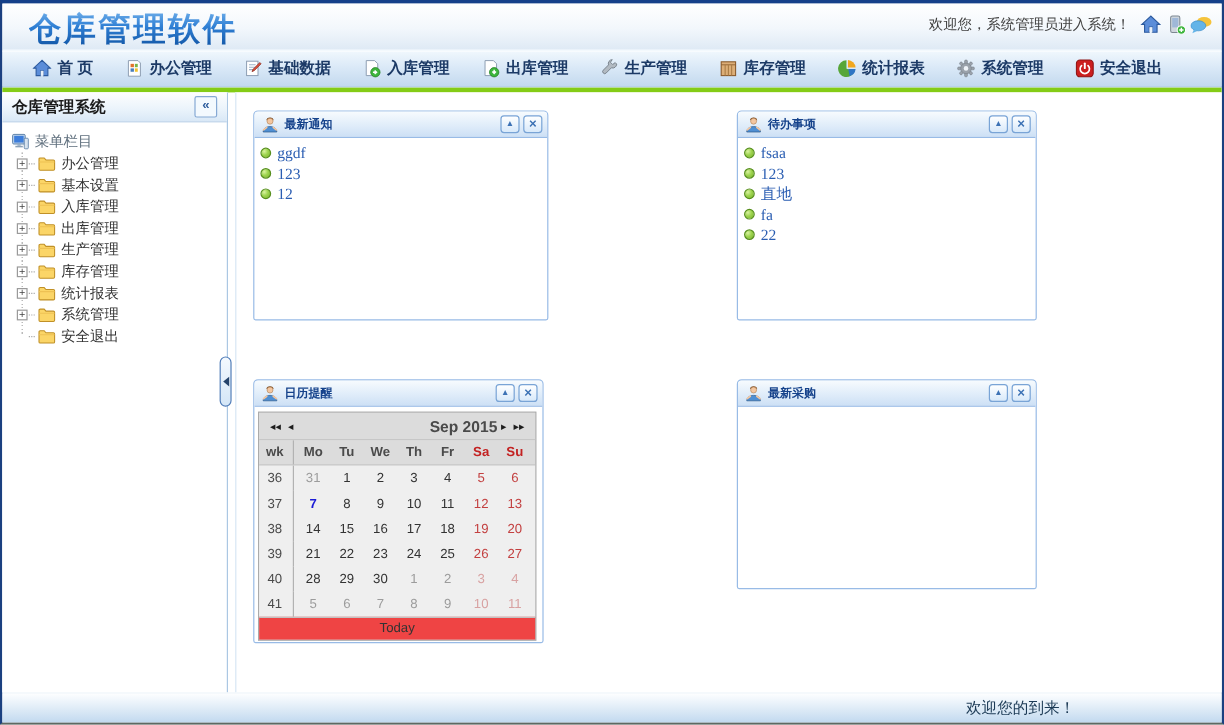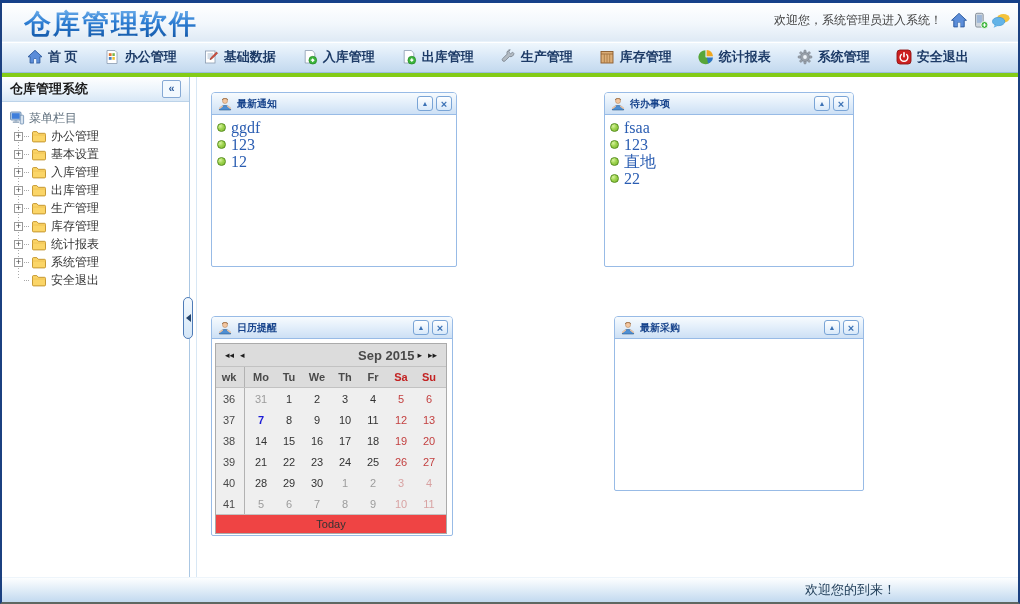--- a/index.html
+++ b/index.html
@@ -51,38 +51,38 @@
   .tconn{width:5px;border-top:1px dotted #a9a9a9;margin:0 2px 0 1px;flex:0 0 auto;}
   .split-handle{position:absolute;left:181px;top:220px;width:10px;height:42px;box-sizing:border-box;
                 border:1px solid #4f7cb8;border-radius:5px;background:linear-gradient(180deg,#f3f9fe,#d4e6f7);
                 display:flex;align-items:center;justify-content:center;cursor:pointer;z-index:5;}
   .tri{width:0;height:0;border-top:4px solid transparent;border-bottom:4px solid transparent;border-right:5px solid #24436b;}
   .main{flex:1 1 auto;position:relative;background:#fff;border-left:1px solid #d8e7f4;margin-left:6px;}
   
   .panel{position:absolute;box-sizing:border-box;border:1px solid #98bbe6;border-radius:4px 4px 2px 2px;
          background:#fff;overflow:hidden;}
   #panel-notices{left:14px;top:15px;width:246px;height:175px;}
-  #panel-todos{left:407px;top:15px;width:250px;height:175px;}
+  #panel-todos{left:417px;top:15px;width:250px;height:175px;}
   #panel-calendar{left:14px;top:239px;width:242px;height:220px;}
   #panel-purchases{left:417px;top:239px;width:250px;height:175px;}
   .p-head{height:21px;display:flex;align-items:center;padding:0 4px 0 5px;
           background:linear-gradient(180deg,#f7fbfe 0%,#e2eefa 50%,#cde0f5 100%);
           border-bottom:1px solid #98bbe6;}
   .p-title{flex:1;font-size:10px;font-weight:bold;color:#15428b;margin-left:4px;}
   .p-btn{width:16px;height:15px;box-sizing:border-box;border:1px solid #79a4d6;border-radius:3px;
          background:linear-gradient(180deg,#ffffff,#d8e9fa);color:#3c72b5;
          display:inline-flex;align-items:center;justify-content:center;cursor:pointer;margin-left:3px;}
   .p-btn.up{font-size:7px;}
   .p-btn.x{font-size:11px;font-weight:bold;}
   .p-list{list-style:none;margin:0;padding:4px 5px;}
   .p-list li{display:flex;align-items:center;line-height:17px;}
   .dot{width:9px;height:9px;border-radius:50%;flex:0 0 auto;margin-right:5px;
        background:radial-gradient(circle at 32% 30%,#d9f2a0 0%,#9ed44e 45%,#7ab32e 100%);
        border:1px solid #578f1e;box-sizing:border-box;}
-  .p-link{font-family:"Liberation Serif","DejaVu Serif",serif;font-size:16px;color:#2a5db2;
+  .p-link{font-family:"Liberation Serif","DejaVu Serif",serif;font-size:13px;color:#2a5db2;
           text-decoration:none;cursor:pointer;white-space:nowrap;}
   
   .cal{margin:4px 3px;width:232px;box-sizing:border-box;border:1px solid #ababab;background:#e9e9e9;
        font-family:"Liberation Sans","DejaVu Sans",sans-serif;}
   .cal-title{display:flex;align-items:center;height:22px;background:#dcdcdc;border-bottom:1px solid #c2c2c2;
              padding:0 6px;}
   .cal-month{flex:1;text-align:right;font-size:13px;font-weight:bold;color:#4a4a4a;}
   .cal-nav{font-size:9px;color:#1d1d1d;cursor:pointer;padding:0 3px;}
   .cal-row{display:flex;align-items:center;height:21px;}
   .cal-dhead{height:20px;border-bottom:1px solid #c2c2c2;background:#dcdcdc;}
@@ -427,20 +427,24 @@
               <span class="dot"></span>
               <a class="p-link">fsaa</a>
             </li>
             <li>
               <span class="dot"></span>
               <a class="p-link">123</a>
             </li>
             <li>
               <span class="dot"></span>
               <a class="p-link">直地</a>
+            </li>
+            <li>
+              <span class="dot"></span>
+              <a class="p-link">fa</a>
             </li>
             <li>
               <span class="dot"></span>
               <a class="p-link">22</a>
             </li>
           </ul>
       </div>
 
       <div class="panel" id="panel-calendar">
         <div class="p-head">

